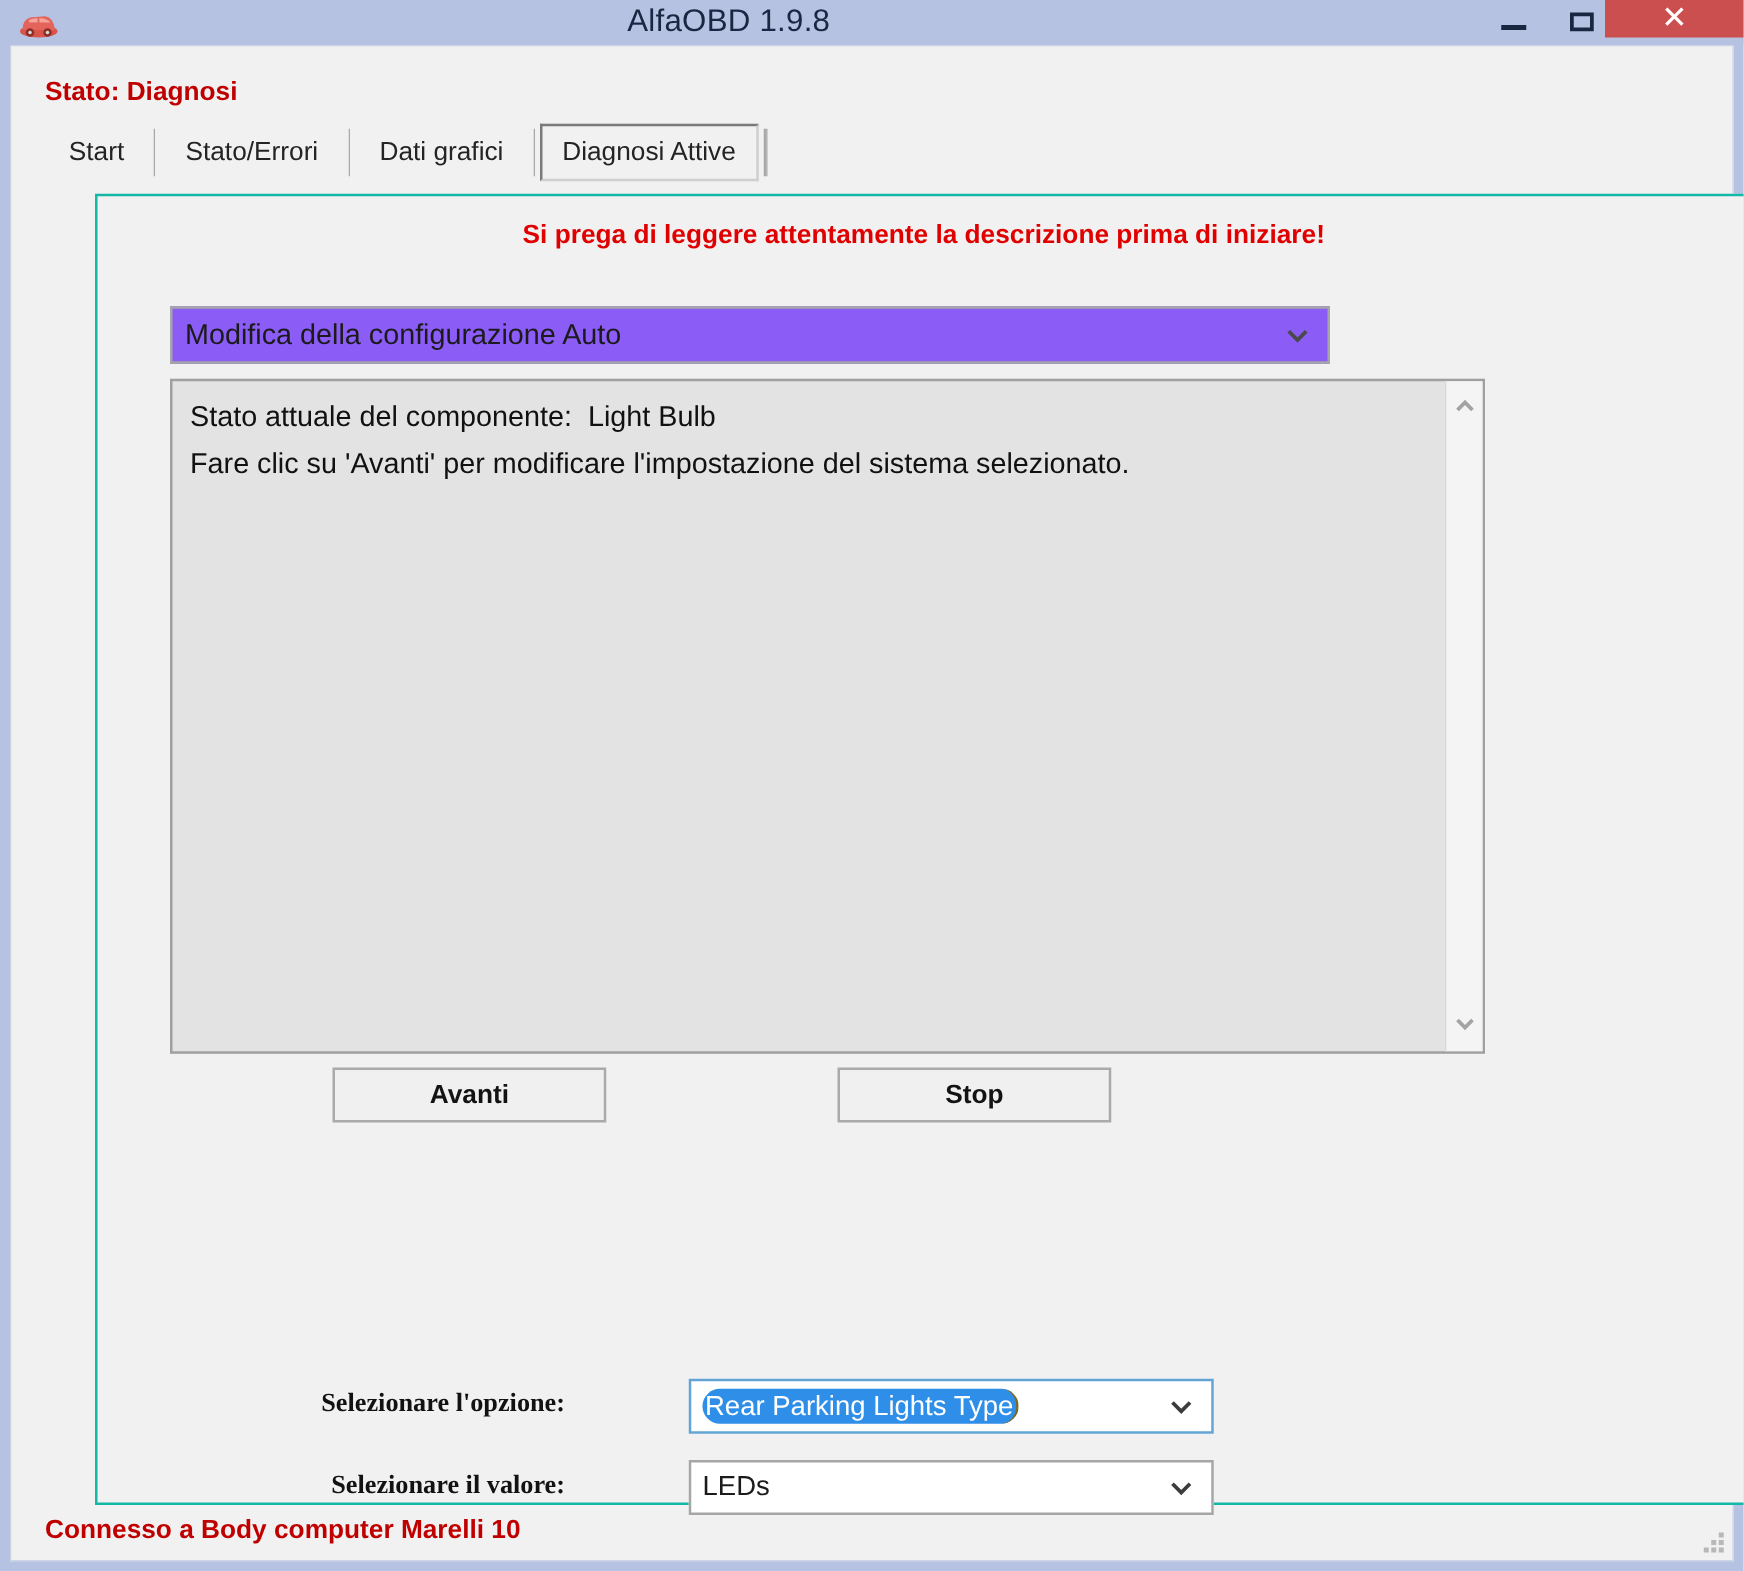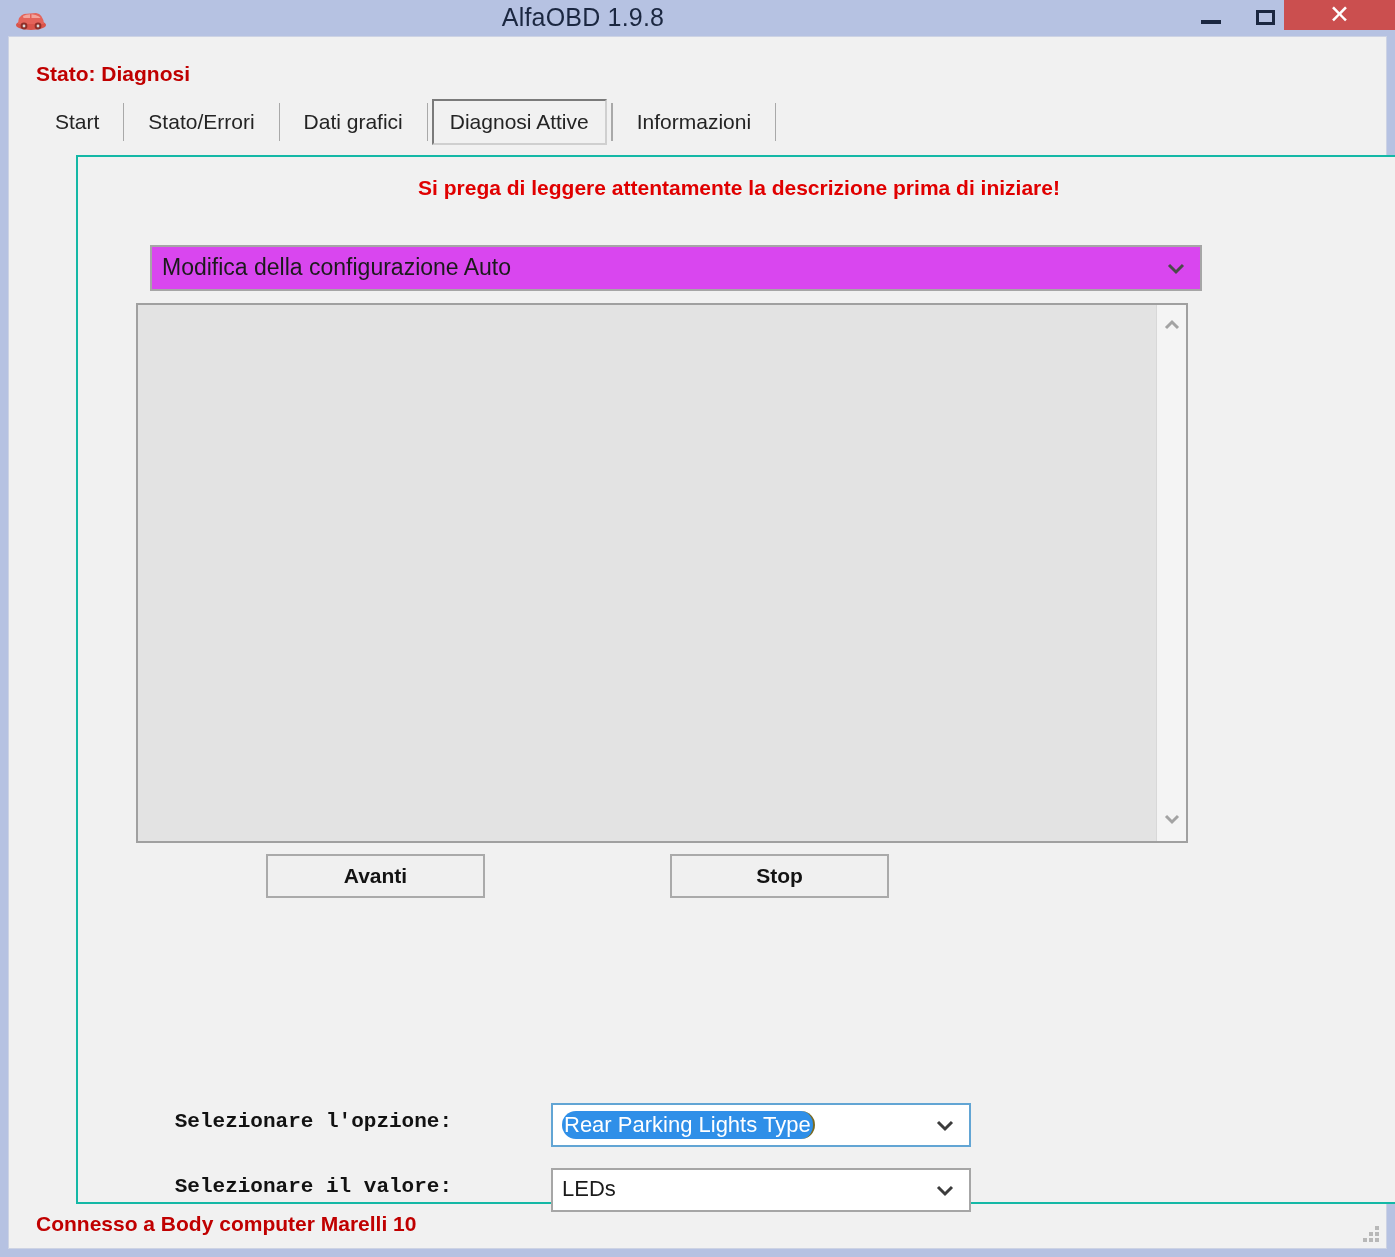--- a/index.html
+++ b/index.html
@@ -150,24 +150,24 @@
     text-align: center;
     font-size: 21px;
     font-weight: bold;
     color: #e00000;
     font-family: "Liberation Sans", sans-serif;
   }
 
   
   .combo-top {
     position: absolute;
-    left: 72px; top: 88px;
-    width: 1052px;
+    left: 58px; top: 88px;
+    width: 928px;
     height: 46px;
-    background: #d946ef;
+    background: #8b5cf6;
     border: 2px solid #a6a6a6;
     box-sizing: border-box;
   }
   .combo-top .combo-text {
     position: absolute;
     left: 10px; top: 7px;
     font-size: 23px;
     color: #1b1b1b;
     font-family: "Liberation Sans", sans-serif;
     white-space: nowrap;
@@ -240,21 +240,21 @@
   }
   .btn-avanti { left: 188px; top: 697px; width: 219px; }
   .btn-stop   { left: 592px; top: 697px; width: 219px; }
 
   
   .lbl {
     position: absolute;
     font-size: 21px;
     font-weight: bold;
     color: #121212;
-    font-family: Liberation Mono, monospace;
+    font-family: Liberation Serif, serif;
     white-space: nowrap;
     text-align: right;
   }
   .lbl-option { left: 60px; top: 953px; width: 314px; }
   .lbl-value  { left: 60px; top: 1018px; width: 314px; }
 
   .combo-sm {
     position: absolute;
     left: 473px;
     width: 420px;
@@ -347,38 +347,39 @@
     <div class="tabstrip">
       <div class="tab">Start</div>
       <div class="tab-sep"></div>
       <div class="tab">Stato/Errori</div>
       <div class="tab-sep"></div>
       <div class="tab">Dati grafici</div>
       <div class="tab-sep"></div>
       <div class="tab selected">Diagnosi Attive</div>
       <div class="tab-sep"></div>
       <div class="tab-sep"></div>
-      <div class="tab">Informazioni</div>
       <div class="tab-sep"></div>
     </div>
 
     <div class="panel">
 
       <div class="warning">Si prega di leggere attentamente la descrizione prima di iniziare!</div>
 
       <div class="combo-top">
         <span class="combo-text">Modifica della configurazione Auto</span>
         <span class="chev">
           <svg viewBox="0 0 20 14" width="20" height="14" aria-hidden="true">
             <path d="M3 4 L10 11 L17 4" fill="none" stroke="#4a4a4a" stroke-width="3"></path>
           </svg>
         </span>
       </div>
 
       <div class="descbox">
+        <div class="desc-text">Stato attuale del componente:  Light Bulb
+Fare clic su 'Avanti' per modificare l'impostazione del sistema selezionato.</div>
         <div class="scrollbar">
           <div class="sb-arrow sb-up">
             <svg viewBox="0 0 20 12" width="20" height="12" aria-hidden="true">
               <path d="M4 9 L10 3 L16 9" fill="none" stroke="#a3a3a3" stroke-width="3"></path>
             </svg>
           </div>
           <div class="sb-arrow sb-down">
             <svg viewBox="0 0 20 12" width="20" height="12" aria-hidden="true">
               <path d="M4 3 L10 9 L16 3" fill="none" stroke="#a3a3a3" stroke-width="3"></path>
             </svg>

